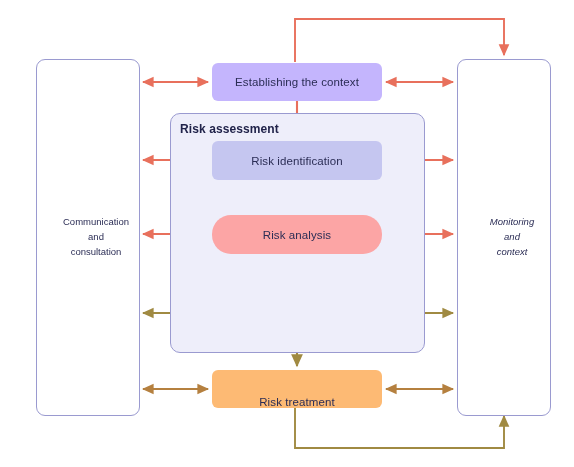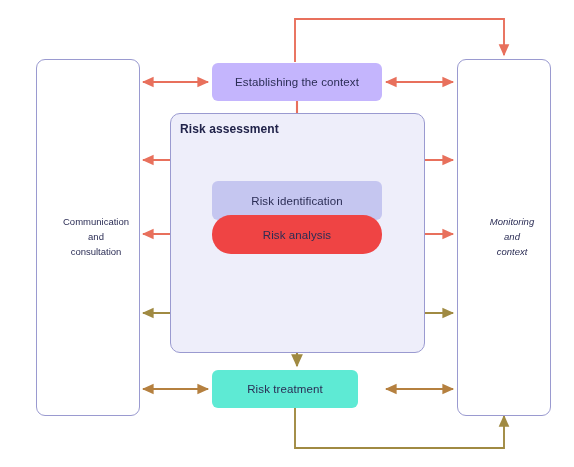--- a/index.html
+++ b/index.html
@@ -164,23 +164,23 @@
       <div>context</div>
     </div>
   </div>
 
   <div class="group-box" id="group-risk-assessment" style="left: 170px; top: 113px; width: 255px; height: 240px;"></div>
   <div class="group-label" id="group-risk-assessment-label" style="left: 180px; top: 122px;">Risk assessment</div>
 
   <div class="node-box" id="node-0" style="left: 212px; top: 63px; width: 170px; height: 38px; background: #c4b5fd; color: rgb(43, 45, 85);">
     <span>Establishing the context</span>
   </div>
-  <div class="node-box" id="node-1" style="left: 212px; top: 141px; width: 170px; height: 39px; background: rgb(197, 198, 240); color: rgb(43, 45, 85); margin-top: 40px;">
+  <div class="node-box" id="node-1" style="left: 212px; top: 141px; width: 170px; height: 39px; background: rgb(197, 198, 240); color: rgb(43, 45, 85);">
     <span>Risk identification</span>
   </div>
-  <div class="node-box" id="node-2" style="left: 212px; top: 215px; width: 170px; height: 39px; background: #ef4444; color: rgb(43, 45, 85); border-radius: 19px;">
+  <div class="node-box" id="node-2" style="left: 212px; top: 215px; width: 170px; height: 39px; background: #fca5a5; color: rgb(43, 45, 85); border-radius: 19px;">
     <span>Risk analysis</span>
   </div>
-  <div class="node-box" id="node-4" style="left: 212px; top: 370px; width: 146px; height: 38px; background: #5eead4; color: rgb(43, 45, 85);">
+  <div class="node-box" id="node-4" style="left: 212px; top: 370px; width: 170px; height: 38px; background: #fdba74; color: rgb(43, 45, 85); align-items: flex-end;">
     <span>Risk treatment</span>
   </div>
 
 </div>
 
 </body></html>

